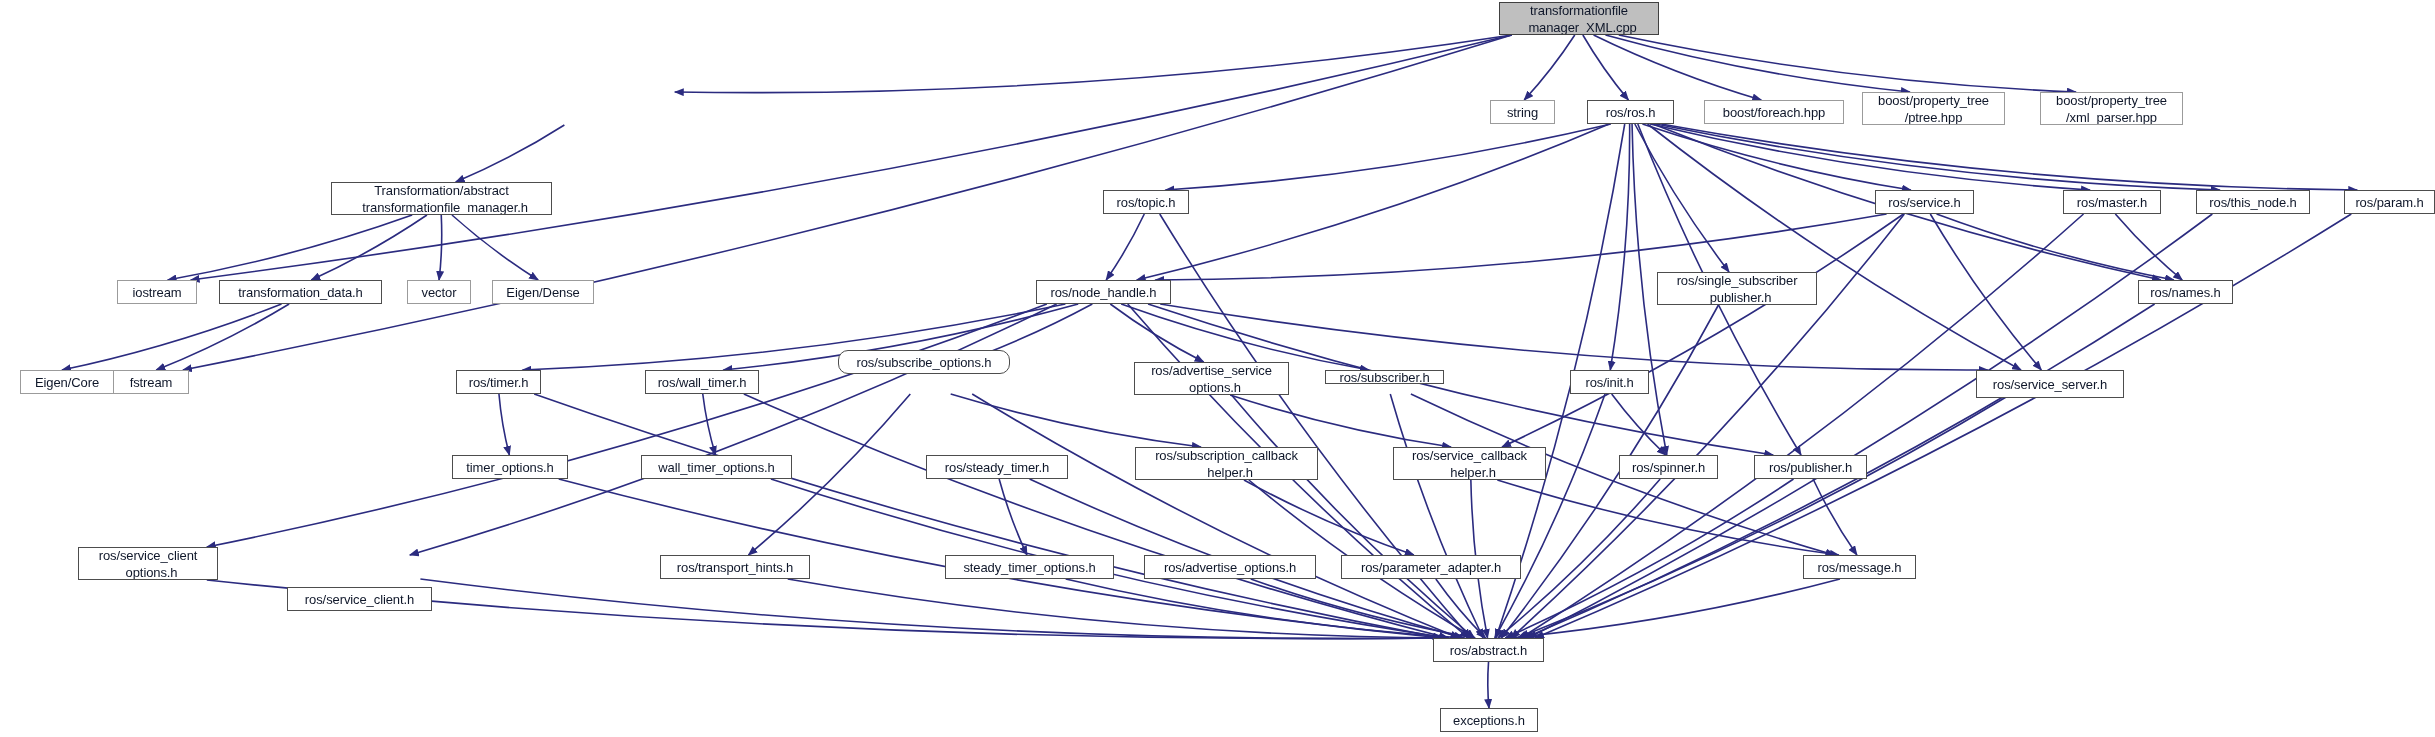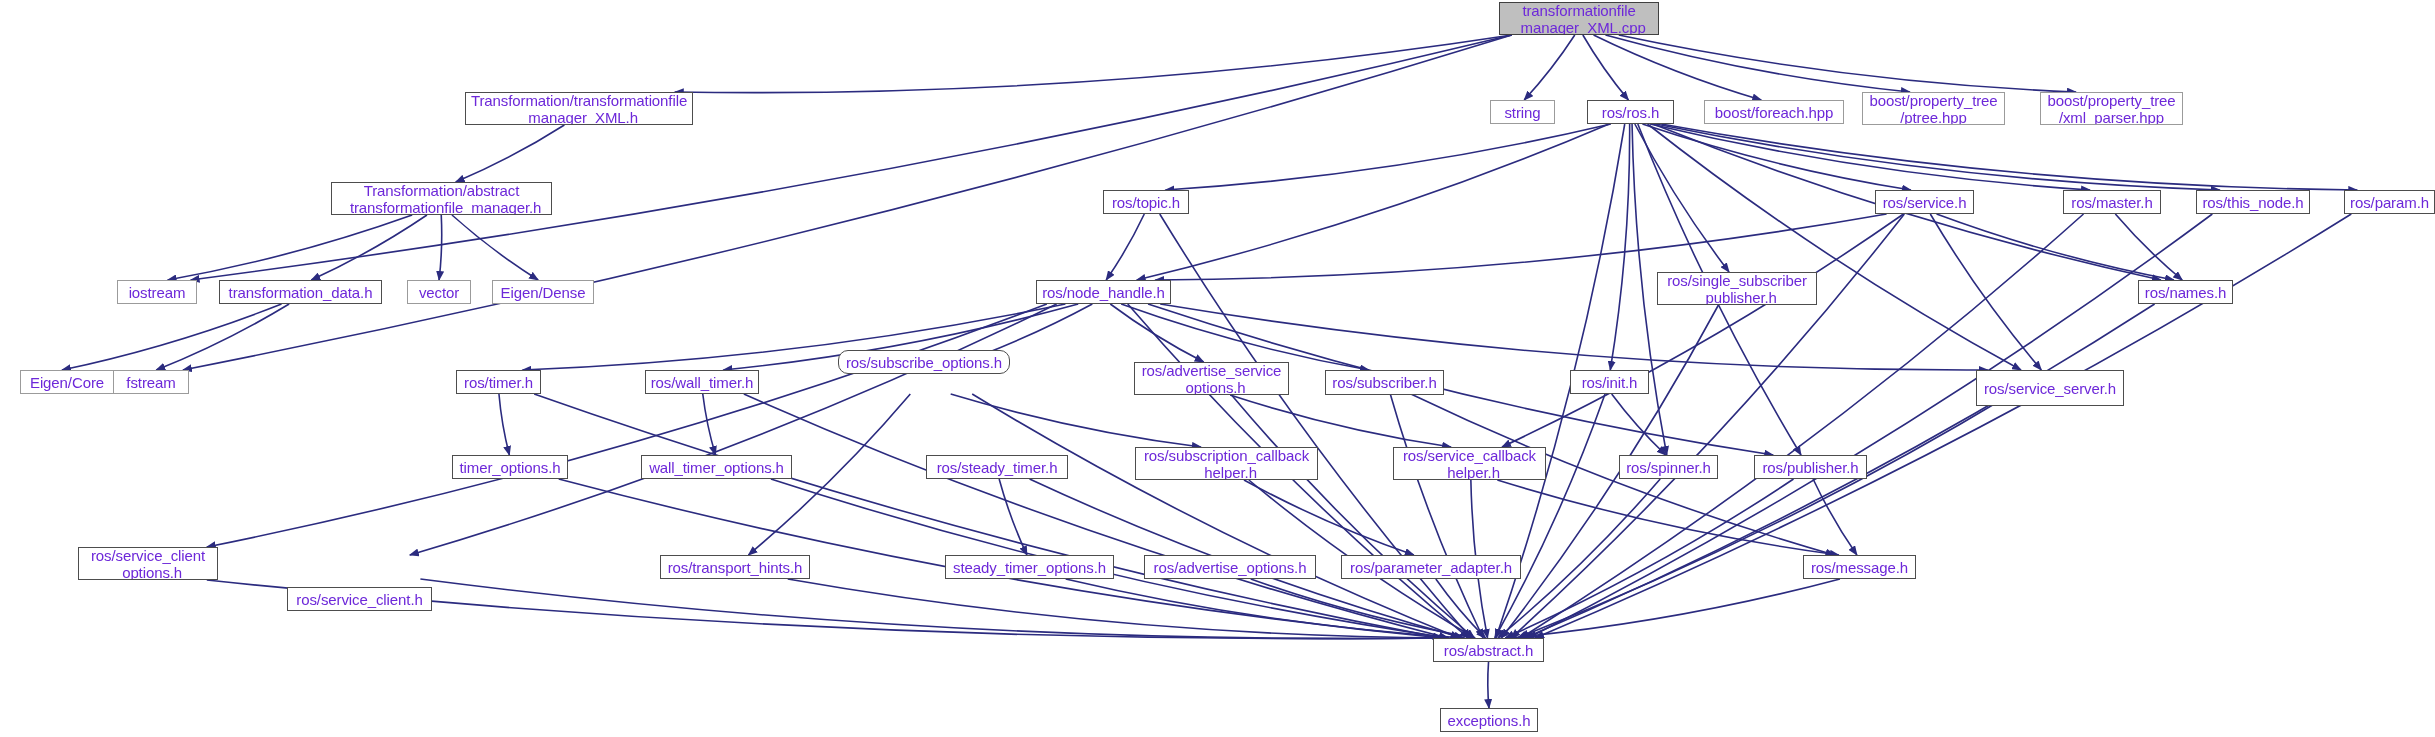--- a/index.html
+++ b/index.html
@@ -32,22 +32,22 @@
   }
   .node {
     position: absolute;
     box-sizing: border-box;
     display: flex;
     align-items: center;
     justify-content: center;
     text-align: center;
     background: #ffffff;
     border: 1px solid #9b9b9b;
-    color: #6d28d9;
-    font-size: 15px;
+    color: #0f172a;
+    font-size: 13px;
     line-height: 17px;
     letter-spacing: -0.1px;
     white-space: pre-line;
     padding: 0 15px;
     overflow: hidden;
   }
   .node.local {
     border: 1px solid #4d4d4d;
   }
   .node.root {
@@ -148,22 +148,20 @@
         <path d="M1065.6998,579 Q1262.7338,625.259008 1464.7238,638" marker-end="url(#arrowhead)"></path>
         <path d="M1250.7489333333333,579 Q1360.4513166666666,617.9231522 1475.1097,638" marker-end="url(#arrowhead)"></path>
         <path d="M1435.83,579 Q1458.1977499999998,610.587043 1485.5215,638" marker-end="url(#arrowhead)"></path>
         <path d="M1839.9359333333334,579 Q1676.3048666666668,622.4531616 1507.7178,638" marker-end="url(#arrowhead)"></path>
         <path d="M1488.5259,662 Q1486.8195166666667,685.0189518 1488.9771333333333,708" marker-end="url(#arrowhead)"></path>
       </g>
   </svg>
   <div id="node-layer">
       <div class="node root" style="left: 1499px; top: 2px; width: 160px; height: 33px;">transformationfile
 _manager_XML.cpp</div>
-      <div class="node local" style="left: 465px; top: 92px; width: 228px; height: 33px;">Transformation/transformationfile
-_manager_XML.h</div>
       <div class="node" style="left: 1490px; top: 100px; width: 65px; height: 24px;">string</div>
       <div class="node local" style="left: 1587px; top: 100px; width: 87px; height: 24px;">ros/ros.h</div>
       <div class="node" style="left: 1704px; top: 100px; width: 140px; height: 24px;">boost/foreach.hpp</div>
       <div class="node" style="left: 1862px; top: 92px; width: 143px; height: 33px;">boost/property_tree
 /ptree.hpp</div>
       <div class="node" style="left: 2040px; top: 92px; width: 143px; height: 33px;">boost/property_tree
 /xml_parser.hpp</div>
       <div class="node local" style="left: 331px; top: 182px; width: 221px; height: 33px;">Transformation/abstract
 _transformationfile_manager.h</div>
       <div class="node local" style="left: 1103px; top: 190px; width: 86px; height: 24px;">ros/topic.h</div>
@@ -179,23 +177,23 @@
       <div class="node local" style="left: 1657px; top: 272px; width: 160px; height: 33px;">ros/single_subscriber
 _publisher.h</div>
       <div class="node local" style="left: 2138px; top: 280px; width: 95px; height: 24px;">ros/names.h</div>
       <div class="node" style="left: 20px; top: 370px; width: 94px; height: 24px;">Eigen/Core</div>
       <div class="node" style="left: 113px; top: 370px; width: 76px; height: 24px;">fstream</div>
       <div class="node local" style="left: 456px; top: 370px; width: 85px; height: 24px;">ros/timer.h</div>
       <div class="node local" style="left: 645px; top: 370px; width: 114px; height: 24px;">ros/wall_timer.h</div>
       <div class="node local" style="left: 838px; top: 350px; width: 172px; height: 24px; border-radius: 10px;">ros/subscribe_options.h</div>
       <div class="node local" style="left: 1134px; top: 362px; width: 155px; height: 33px;">ros/advertise_service
 _options.h</div>
-      <div class="node local" style="left: 1325px; top: 370px; width: 119px; height: 25px;">ros/subscriber.h</div>
+      <div class="node local" style="left: 1325px; top: 370px; width: 119px; height: 14px;">ros/subscriber.h</div>
       <div class="node local" style="left: 1570px; top: 370px; width: 79px; height: 24px; text-align: right;">ros/init.h</div>
-      <div class="node local" style="left: 1976px; top: 370px; width: 148px; height: 36px;">ros/service_server.h</div>
+      <div class="node local" style="left: 1976px; top: 370px; width: 148px; height: 28px;">ros/service_server.h</div>
       <div class="node local" style="left: 452px; top: 455px; width: 116px; height: 24px;">timer_options.h</div>
       <div class="node local" style="left: 641px; top: 455px; width: 151px; height: 24px;">wall_timer_options.h</div>
       <div class="node local" style="left: 926px; top: 455px; width: 142px; height: 24px;">ros/steady_timer.h</div>
       <div class="node local" style="left: 1135px; top: 447px; width: 183px; height: 33px;">ros/subscription_callback
 _helper.h</div>
       <div class="node local" style="left: 1393px; top: 447px; width: 153px; height: 33px;">ros/service_callback
 _helper.h</div>
       <div class="node local" style="left: 1619px; top: 455px; width: 99px; height: 24px;">ros/spinner.h</div>
       <div class="node local" style="left: 1754px; top: 455px; width: 113px; height: 24px;">ros/publisher.h</div>
       <div class="node local" style="left: 78px; top: 547px; width: 140px; height: 33px;">ros/service_client

